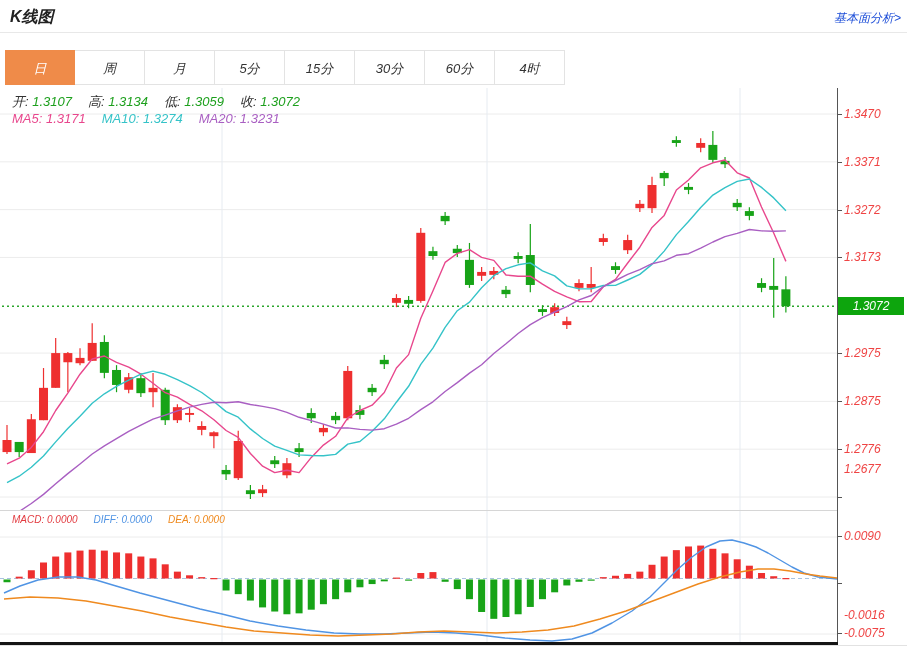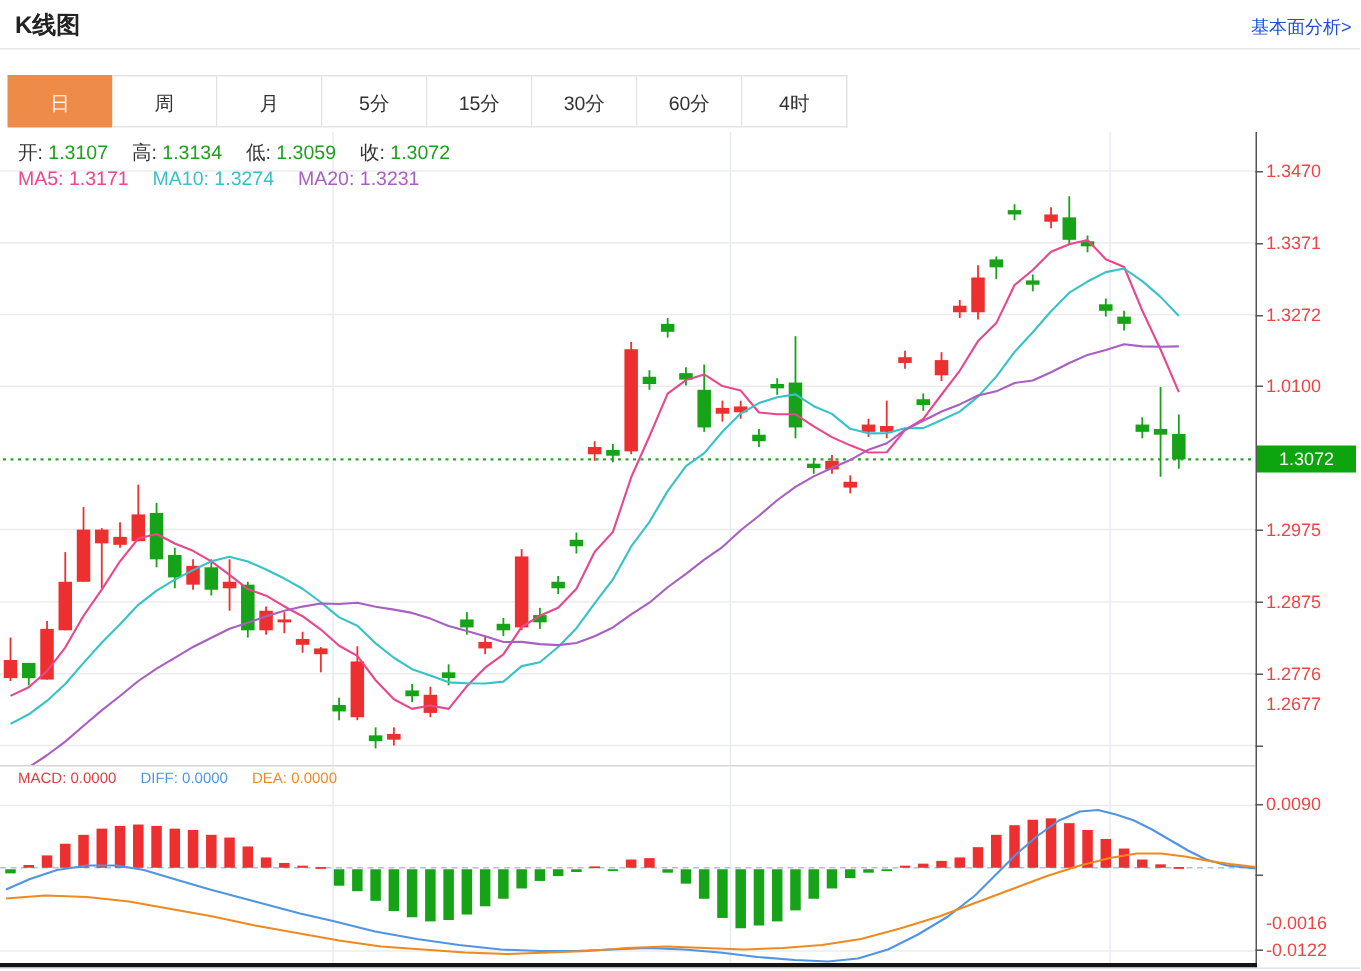--- a/index.html
+++ b/index.html
@@ -1,17 +1,17 @@
 <!DOCTYPE html>
 <html><head>
 <meta charset="utf-8">
 <style>
   html,body{margin:0;padding:0;background:#fff;}
   #app{position:relative;width:907px;height:647px;background:#fff;overflow:hidden;
-       font-family:"Liberation Sans",sans-serif;-webkit-font-smoothing:antialiased;}
+       font-family:"Liberation Sans",sans-serif;font-style:italic;-webkit-font-smoothing:antialiased;}
   .abs{position:absolute;}
   #page-title{left:10px;top:7px;font-size:16px;font-weight:bold;color:#222;}
   #analysis-link{right:6px;top:10px;font-size:12px;color:#1d4ed8;cursor:pointer;text-decoration:none;text-align:center;}
   #header-divider{left:0;top:32px;width:907px;height:1px;background:#e8e8e8;}
   #period-tabs{left:5px;top:50px;height:35px;display:flex;}
   .tab{width:70px;height:35px;line-height:35px;text-align:center;font-size:13px;color:#333;
        background:#fff;border:1px solid #e3e3e3;border-left:none;box-sizing:border-box;cursor:pointer;}
   .tab:first-child{border-left:1px solid #e3e3e3;}
   .tab.active{color:#fff;border-color:transparent;}
   #ohlc-legend{left:12px;top:93px;font-size:13px;color:#333;white-space:nowrap;}
@@ -286,35 +286,35 @@
 
   <div class="abs" id="price-axis-line"></div>
   <div id="axis-labels">
       <div class="axis-tick" style="top: 114px;"></div>
       <div class="axis-label" style="top: 107px;">1.3470</div>
       <div class="axis-tick" style="top: 161.815px;"></div>
       <div class="axis-label" style="top: 154.815px;">1.3371</div>
       <div class="axis-tick" style="top: 209.629px;"></div>
       <div class="axis-label" style="top: 202.629px;">1.3272</div>
       <div class="axis-tick" style="top: 257.444px;"></div>
-      <div class="axis-label" style="top: 250.444px;">1.0100</div>
+      <div class="axis-label" style="top: 250.444px;">1.3173</div>
       <div class="axis-tick" style="top: 353.073px;"></div>
       <div class="axis-label" style="top: 346.073px;">1.2975</div>
       <div class="axis-tick" style="top: 401.371px;"></div>
       <div class="axis-label" style="top: 394.371px;">1.2875</div>
       <div class="axis-tick" style="top: 449.185px;"></div>
       <div class="axis-label" style="top: 442.185px;">1.2776</div>
       <div class="axis-tick" style="top: 497px;"></div>
       <div class="axis-label" style="top: 462px;">1.2677</div>
     </div>
   <div class="abs" id="current-price-badge" style="top: 297.224px; background: rgb(13, 165, 13);">1.3072</div>
   <div id="macd-axis-labels">
       <div class="axis-tick" style="top: 536px;"></div>
       <div class="axis-label" style="top: 529px;">0.0090</div>
       <div class="axis-tick" style="top: 583px;"></div>
       <div class="axis-label" style="top: 576px; margin-top: 32px;">-0.0016</div>
       <div class="axis-tick" style="top: 633px;"></div>
-      <div class="axis-label" style="top: 626px;">-0.0122</div>
+      <div class="axis-label" style="top: 626px;">-0.0075</div>
     </div>
 
   <div class="abs" id="bottom-axis-line"></div>
   <div class="abs" id="bottom-edge-line"></div>
 </div>
 
 </body></html>

